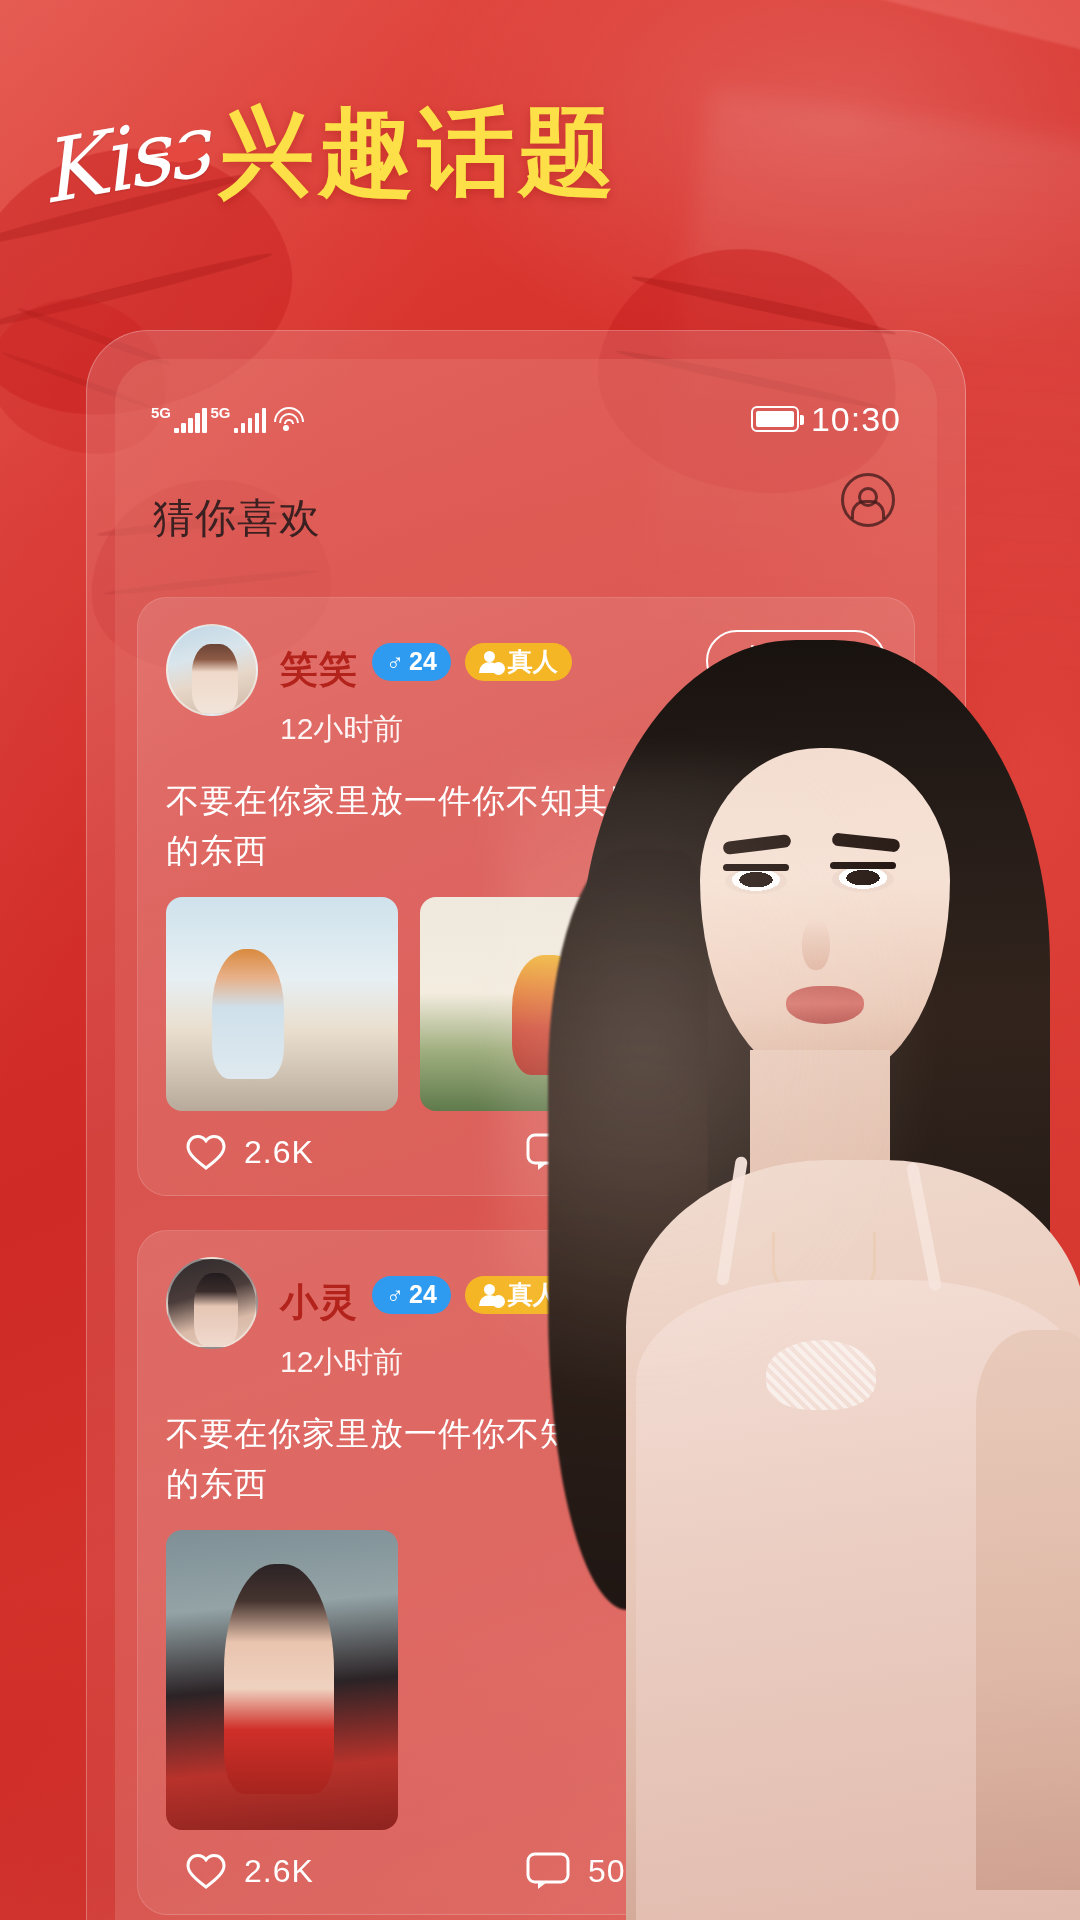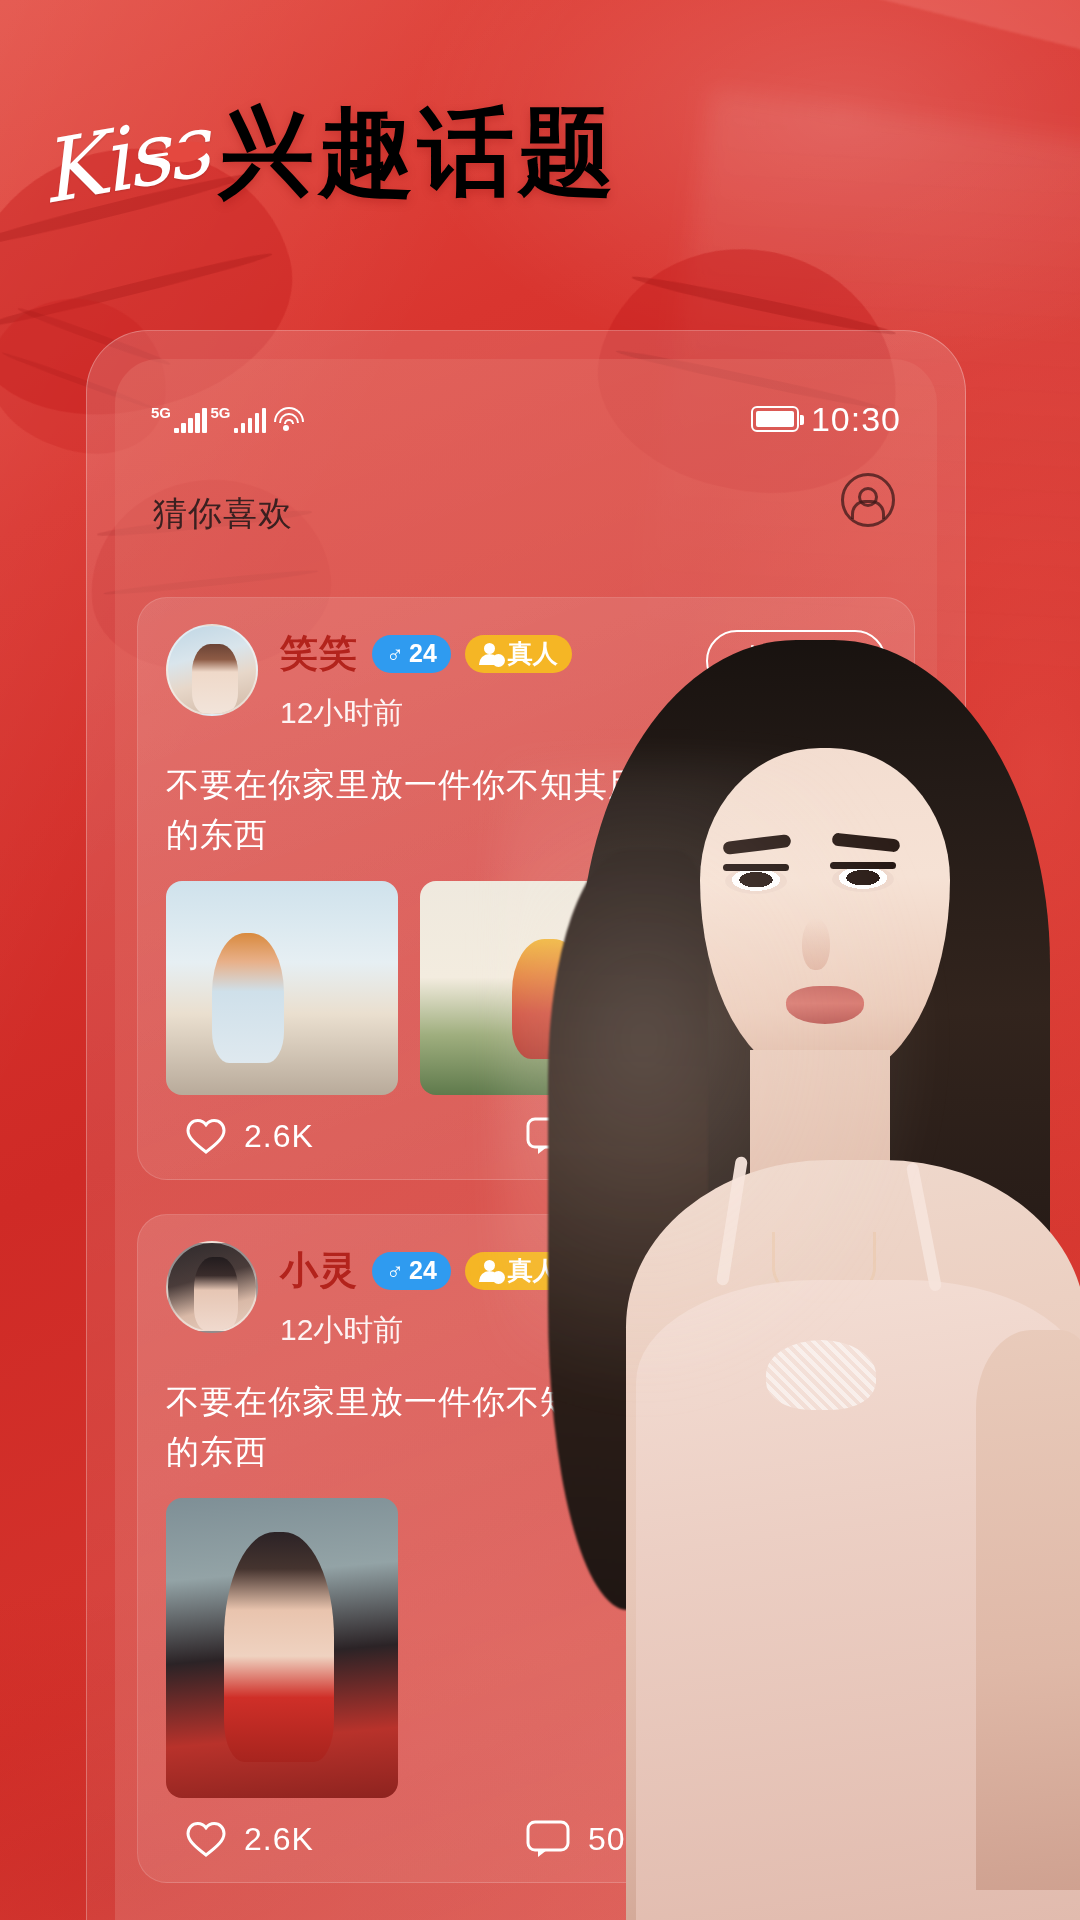--- a/index.html
+++ b/index.html
@@ -74,21 +74,21 @@
     background:#e4483f; border-radius:50%;
     box-shadow:0 0 0 2px rgba(255,255,255,.0);
     transform:rotate(-8deg);
   }
   .kiss-tail::after {
     content:""; position:absolute; left:-24px; top:8px; width:30px; height:3px;
     background:#fff; border-radius:2px;
   }
   .hero-title {
     position:absolute; left:218px; top:104px;
-    font-size:96px; font-weight:bold; color:#000000;
+    font-size:96px; font-weight:bold; color:#fde047;
     letter-spacing:4px; line-height:1;
     text-shadow:0 3px 10px rgba(130,0,0,.25);
   }
   .hero-sub {
     position:absolute; left:232px; top:228px;
     font-size:40px; color:#fff; letter-spacing:3px;
     text-shadow:0 2px 6px rgba(130,0,0,.22);
   }
 
   
@@ -146,21 +146,21 @@
     border:3px solid rgba(60,25,25,.75); border-radius:50%;
   }
   .profile-icon::before {
     content:""; position:absolute; left:50%; top:11px; transform:translateX(-50%);
     width:14px; height:14px; border-radius:50%; border:3px solid rgba(60,25,25,.75);
   }
   .profile-icon::after {
     content:""; position:absolute; left:50%; bottom:5px; transform:translateX(-50%);
     width:28px; height:16px; border-radius:14px 14px 0 0; border:3px solid rgba(60,25,25,.75); border-bottom:none;
   }
-  .app-sub { margin-top:22px; font-size:34px; color:#3a2020; letter-spacing:1px; }
+  .app-sub { margin-top:22px; font-size:41px; color:#3a2020; letter-spacing:1px; }
 
   
   .feed { position:absolute; left:0; right:0; top:238px; bottom:0; padding:0 22px; }
   .post {
     position:relative; margin-bottom:34px; padding:26px 28px 24px;
     border-radius:30px;
     background:linear-gradient(160deg, rgba(255,255,255,0.13), rgba(255,255,255,0.06));
     border:1px solid rgba(255,255,255,0.14);
   }
   .post-head { display:flex; align-items:flex-start; gap:22px; }
@@ -170,21 +170,21 @@
     overflow:hidden; position:relative;
   }
   .av1 { background:linear-gradient(165deg,#bfd6e4 0%,#d9e5ec 35%,#e7d7c9 60%,#cfb7a4 100%); }
   .av1::after{ content:""; position:absolute; left:24px; top:18px; width:46px; height:70px;
     background:linear-gradient(180deg,#6b4436 0%,#8d5b45 22%,#efd9c9 40%,#f2e4da 100%); border-radius:40% 40% 30% 30%; }
   .av2 { background:linear-gradient(165deg,#2f2a2c 0%,#4a3c3a 40%,#d9b9a7 70%,#e7cfc0 100%); }
   .av2::after{ content:""; position:absolute; left:26px; top:14px; width:44px; height:74px;
     background:linear-gradient(180deg,#221c1e 0%,#3a2c2b 25%,#e6c6b4 45%,#f0dace 100%); border-radius:42% 42% 30% 30%; }
   .pinfo { flex:1; min-width:0; padding-top:4px; }
   .prow1 { display:flex; align-items:center; gap:14px; }
-  .pname { font-size:38px; font-weight:bold; color:#b3231c; letter-spacing:1px; }
+  .pname { font-size:38px; font-weight:bold; color:#b3231c; letter-spacing:1px;margin-top:16px; }
   .badge {
     display:inline-flex; align-items:center; gap:5px;
     height:38px; padding:0 14px; border-radius:19px;
     font-size:25px; color:#fff; font-weight:bold; white-space:nowrap;
   }
   .badge-age { background:#2f9bf0; }
   .badge-age .m { font-size:24px; }
   .badge-real { background:#f5b625; }
   .badge-real .vi { position:relative; width:24px; height:24px; flex:none; }
   .badge-real .vi::before { content:""; position:absolute; left:5px; top:1px; width:11px; height:11px; background:#fff; border-radius:50%; }

